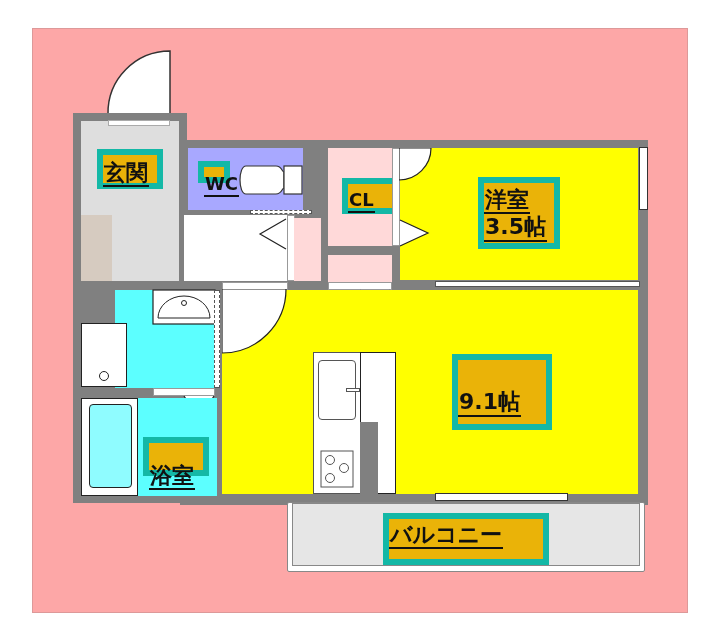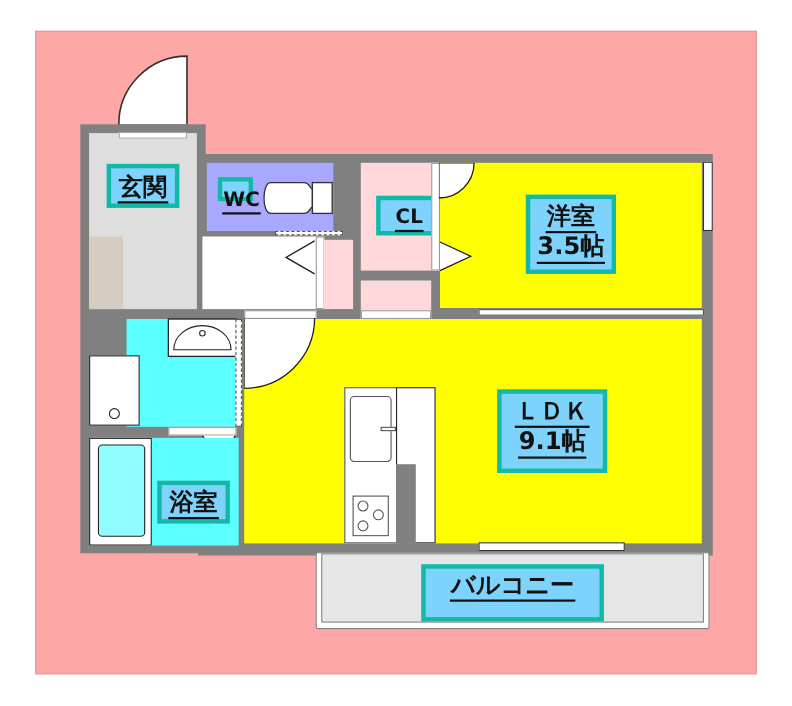--- a/index.html
+++ b/index.html
@@ -1,23 +1,23 @@
 <!DOCTYPE html>
 <html><head>
 <meta charset="utf-8">
 <style>
   html, body { margin:0; padding:0; background:#ffffff; }
   body { width:720px; height:642px; position:relative; overflow:hidden; font-family:"DejaVu Sans", sans-serif; }
   .abs { position:absolute; box-sizing:border-box; }
   .bg { left:32px; top:28px; width:656px; height:585px; background:#fda7a7; border:1px solid #d99; }
   .wall { background:#808080; }
   .label {
-    position:absolute; background:#7dd3fc; border:4px solid #14b8a6;
+    position:absolute; background:#eab308; border:6px solid #14b8a6;
     font-family:"DejaVu Sans", sans-serif; font-weight:bold; color:#111;
-    text-align:center; line-height:1.15; box-sizing:border-box;
+    line-height:1.15; box-sizing:border-box;
   }
   .label span { display:inline-block; border-bottom:2px solid #111; padding:0 1px; }
 </style>
 </head>
 <body>
 
 <div class="abs bg"></div>
 
 <svg class="abs" style="left:106px;top:50px;" width="66" height="72">
   <path d="M64 1 L64 64 L2 64 A62 62 0 0 1 64 1 Z" fill="#fff" stroke="#333" stroke-width="1.5"></path>
@@ -82,39 +82,39 @@
   </svg>
 <div class="abs" style="left:153px;top:388px;width:62px;height:8px;background:#fff;border:1px solid #999;"></div>
 <svg class="abs" style="left:182px;top:395px;" width="34" height="26">
   <path d="M2 1 L17 24 L32 1" fill="#fff" stroke="#222" stroke-width="1.2"></path>
 </svg>
 <div class="abs" style="left:214px;top:290px;width:6px;height:98px;background:#fff;border:1px dashed #555;"></div>
 
 <div class="abs" style="left:81px;top:398px;width:136px;height:98px;background:#5cffff;"></div>
 <div class="abs" style="left:81px;top:398px;width:57px;height:98px;background:#fff;border:1px solid #222;"></div>
 <div class="abs" style="left:89px;top:404px;width:43px;height:84px;background:#8ffcff;border:1px solid #222;border-radius:4px;"></div>
-<div class="label" style="left:143px;top:437px;width:66px;height:39px;font-size:22px;padding-top:4px;"><span>浴室</span></div>
+<div class="label" style="left:143px;top:437px;width:66px;height:39px;font-size:22px;padding-top:20px;"><span>浴室</span></div>
 
 <div class="abs" style="left:222px;top:290px;width:416px;height:204px;background:#ffff00;"></div>
 <div class="abs" style="left:222px;top:282px;width:66px;height:8px;background:#fff;border:1px solid #999;"></div>
 <svg class="abs" style="left:222px;top:289px;" width="66" height="66">
   <path d="M0 0 L64 0 A64 64 0 0 1 0 64 Z" fill="#fff" stroke="#222" stroke-width="1.2"></path>
 </svg>
 <div class="abs" style="left:313px;top:352px;width:48px;height:142px;background:#fff;border:1px solid #555;"></div>
 <div class="abs" style="left:318px;top:360px;width:38px;height:60px;background:#fff;border:1px solid #555;border-radius:4px;"></div>
 <div class="abs" style="left:346px;top:388px;width:14px;height:4px;background:#fff;border:1px solid #555;"></div>
 <svg class="abs" style="left:320px;top:450px;" width="34" height="38">
   <rect x="1" y="1" width="32" height="36" fill="#fff" stroke="#555"></rect>
   <circle cx="10" cy="10" r="4.5" fill="none" stroke="#555"></circle>
   <circle cx="24" cy="18" r="4.5" fill="none" stroke="#555"></circle>
   <circle cx="10" cy="28" r="4.5" fill="none" stroke="#555"></circle>
 </svg>
 <div class="abs" style="left:360px;top:352px;width:36px;height:142px;background:#fff;border:1px solid #222;"></div>
 <div class="abs" style="left:360px;top:422px;width:18px;height:72px;background:#808080;"></div>
 <div class="label" style="left:452px;top:354px;width:100px;height:76px;font-size:22px;padding-top:4px;">
-  <span>ＬＤＫ</span><br>
+  <br>
   <span>9.1帖</span>
 </div>
 <div class="abs" style="left:435px;top:493px;width:133px;height:8px;background:#fff;border:1px solid #333;"></div>
 
 <div class="abs" style="left:287px;top:502px;width:358px;height:70px;background:#fff;border:1px solid #888;border-radius:2px;"></div>
 <div class="abs" style="left:292px;top:503px;width:348px;height:63px;background:#e6e6e6;border:1px solid #888;"></div>
 <div class="label" style="left:383px;top:513px;width:166px;height:52px;font-size:22px;padding-top:3px;"><span>バルコニー</span></div>
 
 </body></html>

